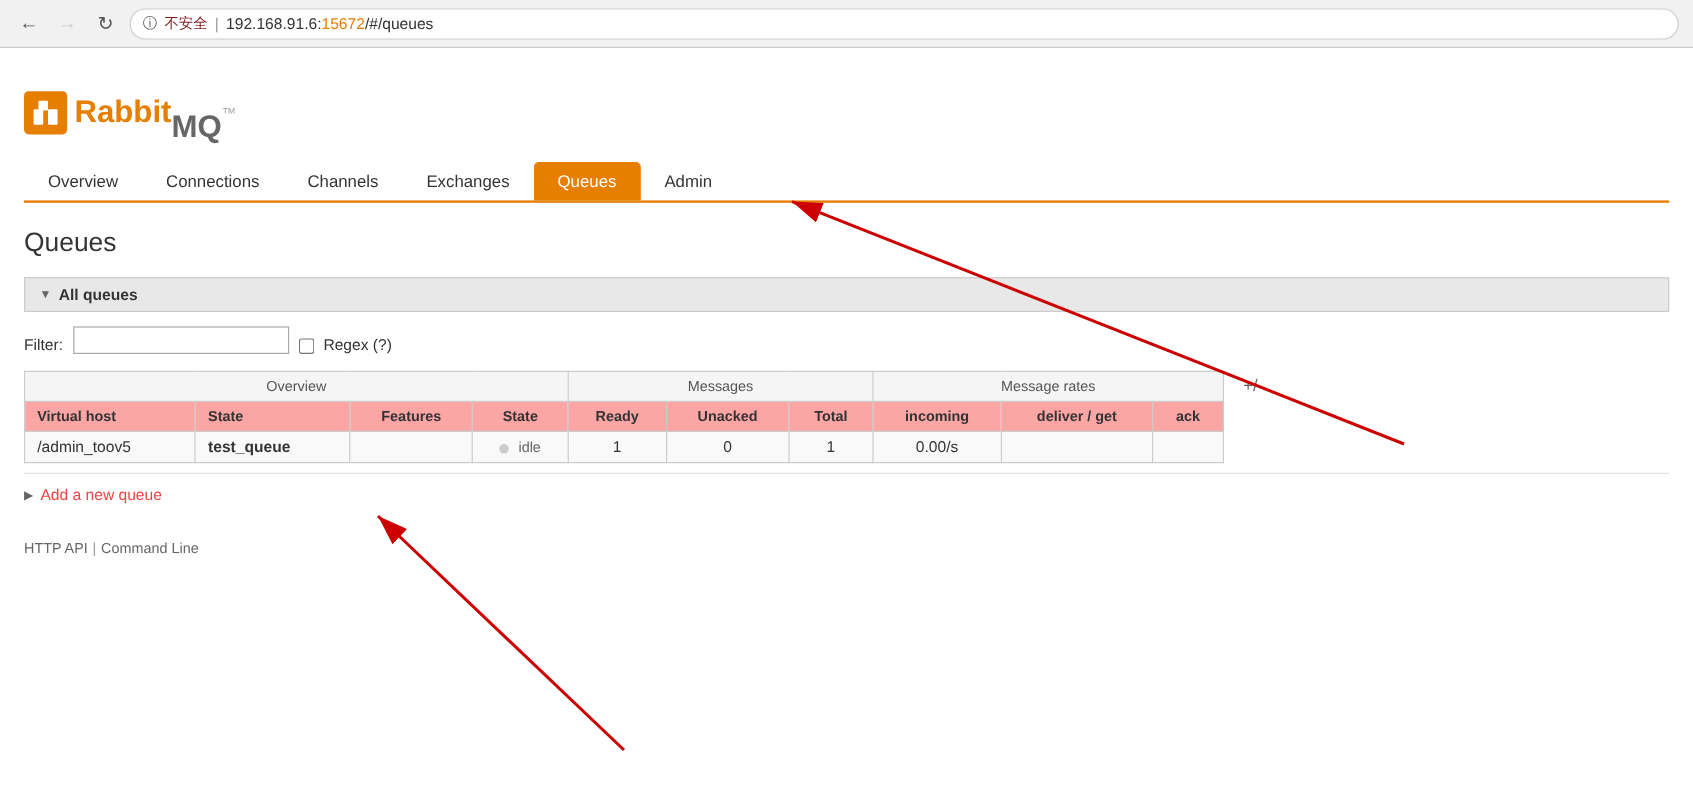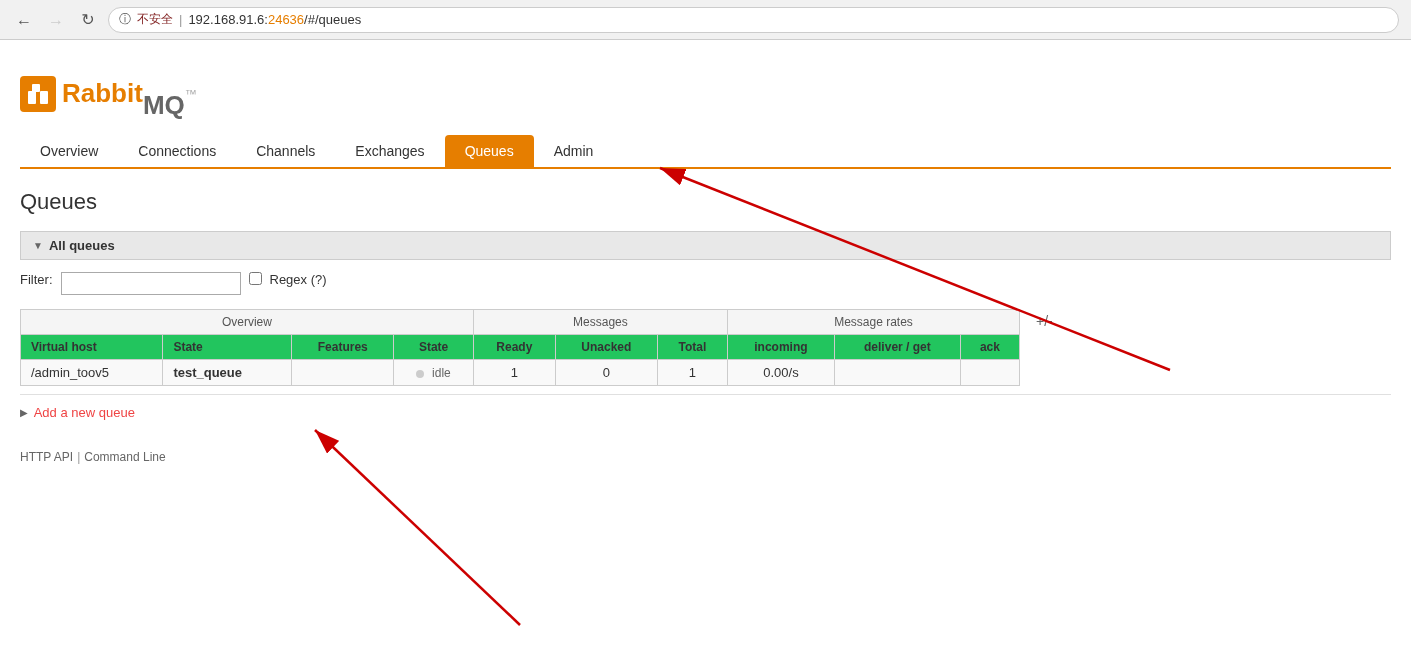--- a/index.html
+++ b/index.html
@@ -110,21 +110,21 @@
     }
     .section-header-title {
       font-weight: bold;
       font-size: 13px;
       color: #333;
     }
 
     
     .filter-row {
       display: flex;
-      align-items: flex-start;
+      align-items: flex-end;
       gap: 8px;
       margin-bottom: 14px;
     }
     .filter-label { font-size: 13px; color: #333; }
     .filter-input {
       border: 1px solid #aaa;
       padding: 3px 6px;
       width: 180px;
       font-size: 13px;
     }
@@ -143,21 +143,21 @@
       padding: 5px 10px;
       text-align: center;
     }
     .queues-table thead tr.group-row th {
       background: #f5f5f5;
       font-weight: normal;
       color: #555;
       font-size: 12px;
     }
     .queues-table thead tr.col-row th {
-      background: #22c55e;
+      background: #fca5a5;
       font-weight: bold;
       color: #333;
       font-size: 12px;
     }
     .queues-table thead tr.col-row th.left {
       text-align: left;
     }
     .queues-table tbody td {
       background: #f9f9f9;
     }
@@ -249,21 +249,21 @@
 
   <div class="browser-bar">
     <button class="browser-nav-btn" title="Back">←</button>
     <button class="browser-nav-btn" title="Forward" disabled="">→</button>
     <button class="browser-nav-btn" title="Refresh">↻</button>
     <div class="address-bar">
       <span style="font-size:12px;color:#555;">ⓘ</span>
       <span class="insecure">不安全</span>
       <span style="color:#999;">|</span>
       <span class="url">
-        <span>192.168.91.6:</span><span style="color:#e67e00;">24636</span><span>/#/queues</span>
+        <span>192.168.91.6:</span><span style="color:#e67e00;">15672</span><span>/#/queues</span>
       </span>
     </div>
   </div>
 
   <div class="app-header">
 
     <div class="logo">
       <div class="logo-icon">
         <svg width="22" height="22" viewBox="0 0 22 22">
           <rect x="1" y="8" width="8" height="13" rx="1"></rect>

